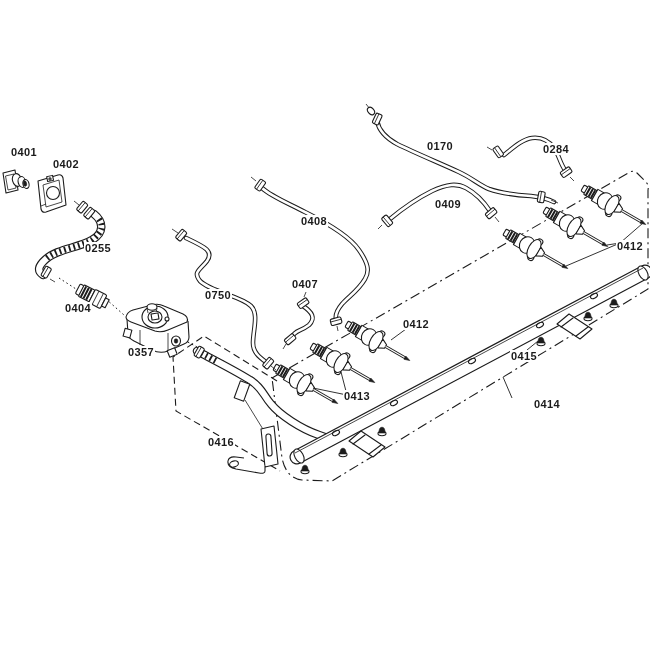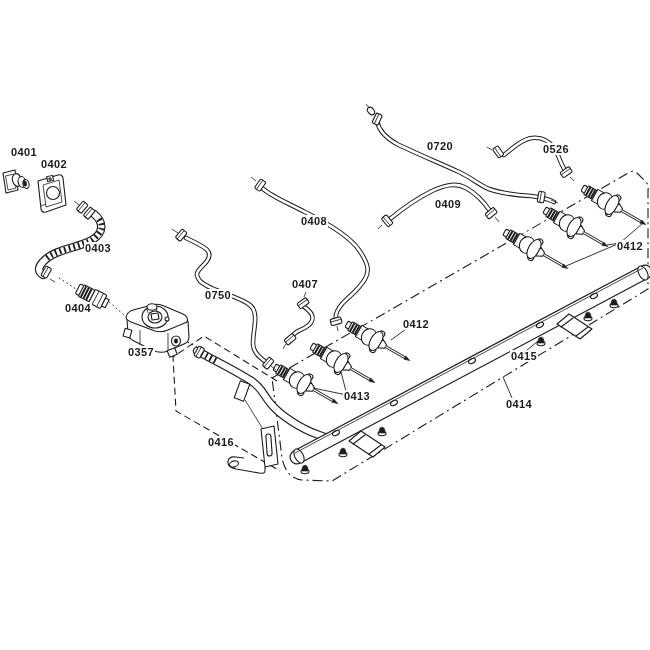--- a/index.html
+++ b/index.html
@@ -238,29 +238,29 @@
   <g>
     <path class="lead" d="M 643 223 L 620 243 M 607 245 L 620 243 M 566 266 L 620 243"></path>
     <path class="lead" d="M 406 329 L 391 340"></path>
     <path class="lead" d="M 347 395 L 341 372 M 347 395 L 313 388"></path>
     <path class="lead" d="M 512 398 L 503 377"></path>
     <path class="lead" d="M 527 350 L 538 341"></path>
   </g>
 </svg>
 
 <div class="lbl" style="left:10px;top:146px">0401</div>
-<div class="lbl" style="left:40px;top:158px">0402</div>
-<div class="lbl" style="left:84px;top:242px">0403</div>
+<div class="lbl" style="left:52px;top:158px">0402</div>
+<div class="lbl" style="left:84px;top:242px">0255</div>
 <div class="lbl" style="left:64px;top:302px">0404</div>
 <div class="lbl" style="left:127px;top:346px">0357</div>
 <div class="lbl" style="left:204px;top:289px">0750</div>
 <div class="lbl" style="left:291px;top:278px">0407</div>
 <div class="lbl" style="left:300px;top:215px">0408</div>
 <div class="lbl" style="left:434px;top:198px">0409</div>
-<div class="lbl" style="left:426px;top:140px">0720</div>
-<div class="lbl" style="left:542px;top:143px">0526</div>
+<div class="lbl" style="left:426px;top:140px">0170</div>
+<div class="lbl" style="left:542px;top:143px">0284</div>
 <div class="lbl" style="left:616px;top:240px">0412</div>
 <div class="lbl" style="left:402px;top:318px">0412</div>
 <div class="lbl" style="left:343px;top:390px">0413</div>
-<div class="lbl" style="left:505px;top:398px">0414</div>
+<div class="lbl" style="left:533px;top:398px">0414</div>
 <div class="lbl" style="left:510px;top:350px">0415</div>
 <div class="lbl" style="left:207px;top:436px">0416</div>
 </div>
 
 </body></html>

